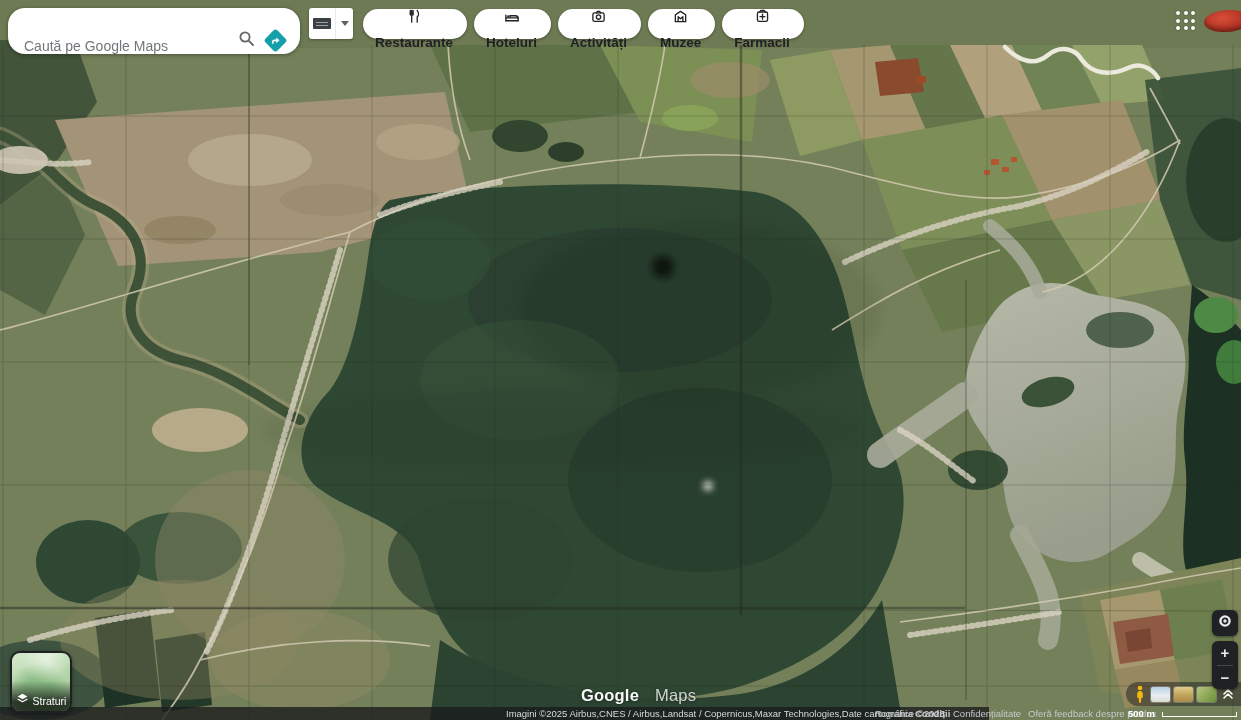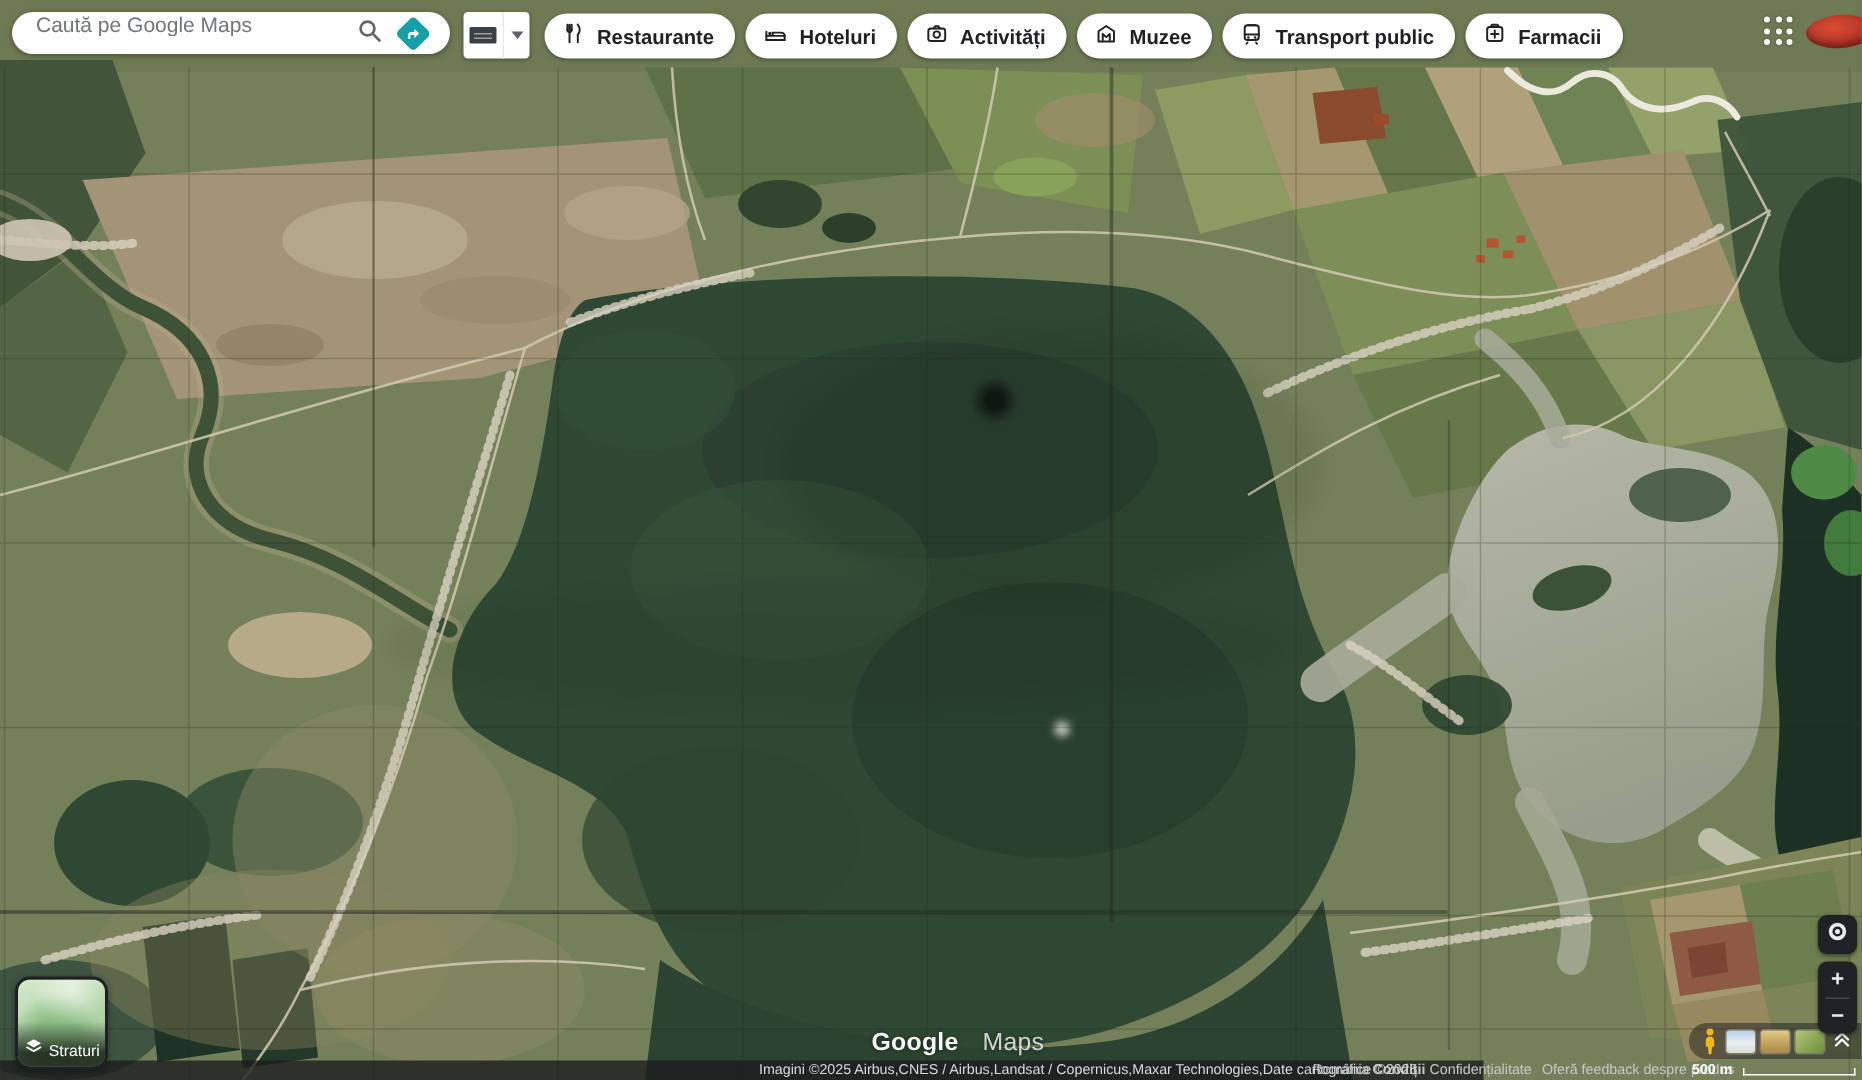--- a/index.html
+++ b/index.html
@@ -4,22 +4,22 @@
 <style>
   * { margin:0; padding:0; box-sizing:border-box; }
   html,body { width:1241px; height:720px; overflow:hidden; }
   body { position:relative; font-family:"Liberation Sans", sans-serif; background:#6f7b53; }
 
   
   #map { position:absolute; inset:0; cursor:grab; }
 
   
   .search-pill{
-    position:absolute; left:8px; top:8px; width:292px; height:28px;
-    background:#fff; border-radius:17px; display:flex; align-items:flex-start;
+    position:absolute; left:8px; top:8px; width:292px; height:46px;
+    background:#fff; border-radius:17px; display:flex; align-items:flex-end;
     padding:0 10px 0 16px; box-shadow:0 1px 4px rgba(0,0,0,.35); z-index:30;
   }
   .search-pill input{
     flex:1; border:none; outline:none; font-size:14px; color:#202124;
     font-family:"Liberation Sans",sans-serif; background:transparent;
   }
   .search-pill input::placeholder{ color:#72777b; }
   .icon-btn{ display:flex; align-items:center; justify-content:center; cursor:pointer; border:none; background:transparent; }
   .magnifier-btn{ width:28px; height:28px; }
   .dir-btn{ width:30px; height:28px; position:relative; }
@@ -33,21 +33,21 @@
   .mini-widget .cell-a{ width:27px; display:flex; align-items:center; justify-content:center; border-right:1px solid #e8eaed; cursor:pointer;}
   .mini-thumb{ width:18px; height:11px; background:#3b4045; border-radius:1px; position:relative; }
   .mini-thumb:after{ content:""; position:absolute; left:3px; top:4px; width:12px; height:1px; background:#9aa0a6; box-shadow:0 3px 0 #9aa0a6; }
   .mini-widget .cell-b{ flex:1; display:flex; align-items:center; justify-content:center; cursor:pointer; }
   .caret-down{ width:0; height:0; border-left:4px solid transparent; border-right:4px solid transparent; border-top:5px solid #5f6368; }
 
   .chips{ position:absolute; left:363px; top:9px; display:flex; gap:7px; z-index:30; }
   .chip{
     height:30px; background:#fff; border-radius:15px; display:inline-flex; align-items:center;
     gap:8px; padding:0 14px 0 12px; box-shadow:0 1px 3px rgba(0,0,0,.35); cursor:pointer;
-    font-size:13.5px; font-weight:bold; color:#202124; white-space:nowrap;
+    font-size:13.5px; font-weight:bold; color:#202124; white-space:nowrap;flex-direction:column;
   }
   .chip svg{ flex:0 0 auto; }
 
   .apps-grid{
     position:absolute; left:1176px; top:11px; width:20px; height:20px; z-index:30; cursor:pointer;
     display:grid; grid-template-columns:repeat(3,1fr); gap:3px;
   }
   .apps-grid i{ width:4px; height:4px; background:#fff; border-radius:50%; box-shadow:0 0 2px rgba(0,0,0,.4); }
 
   .avatar-red{
@@ -340,31 +340,20 @@
     <span>Activități</span>
   </div>
   <div class="chip">
     <span><svg width="15" height="15" viewBox="0 0 16 16" fill="none" stroke="#202124" stroke-width="1.4" stroke-linecap="round" stroke-linejoin="round">
           <path d="M2.5 13.5V6.2L8 2.5l5.5 3.7v7.3z"></path>
           <path d="M5.5 12.5V8.2L8 10.4l2.5-2.2v4.3"></path>
         </svg></span>
     <span>Muzee</span>
   </div>
   <div class="chip">
-    <span><svg width="15" height="15" viewBox="0 0 16 16" fill="none" stroke="#202124" stroke-width="1.4" stroke-linecap="round">
-          <rect x="3" y="2" width="10" height="10.5" rx="2"></rect>
-          <path d="M3 8.6h10"></path>
-          <path d="M5.5 2h5"></path>
-          <circle cx="5.6" cy="10.7" r=".9" fill="#202124" stroke="none"></circle>
-          <circle cx="10.4" cy="10.7" r=".9" fill="#202124" stroke="none"></circle>
-          <path d="M5 14.2l-.8 1M11 14.2l.8 1" stroke-width="1.2"></path>
-        </svg></span>
-    <span>Transport public</span>
-  </div>
-  <div class="chip">
     <span><svg width="15" height="15" viewBox="0 0 16 16" fill="none" stroke="#202124" stroke-width="1.4" stroke-linecap="round" stroke-linejoin="round">
           <rect x="2.6" y="3.2" width="10.8" height="10" rx="1.8"></rect>
           <path d="M8 5.6v5.2M5.4 8.2h5.2"></path>
           <path d="M5 3.2 6 1.6h4L11 3.2"></path>
         </svg></span>
     <span>Farmacii</span>
   </div>
 </div>
 
 <div class="apps-grid">

